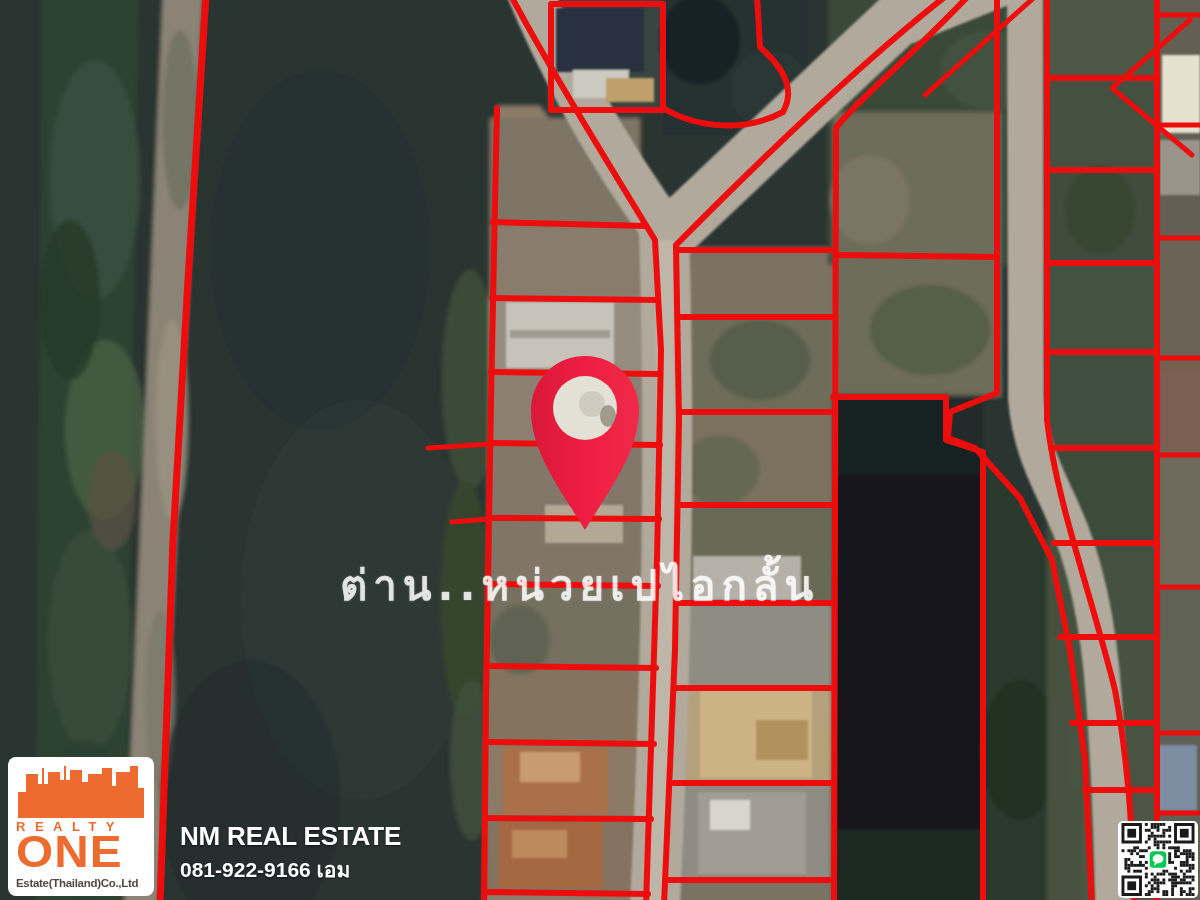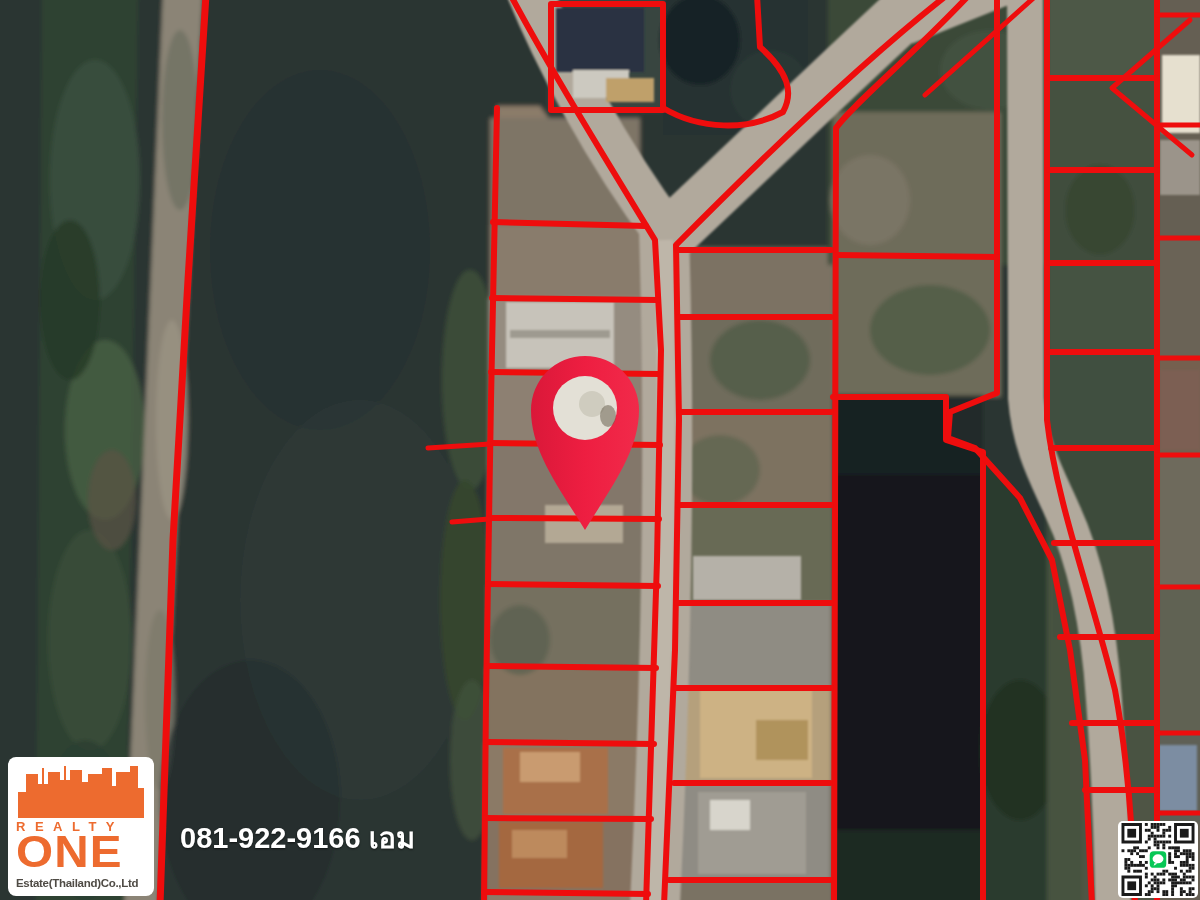--- a/index.html
+++ b/index.html
@@ -20,21 +20,21 @@
   .logo-realty{font-size:13px;font-weight:700;letter-spacing:9.5px;
                color:#ed6b2f;line-height:15px;margin-top:1px;white-space:nowrap;}
   .logo-one{font-size:45px;font-weight:900;letter-spacing:1px;color:#ed6b2f;
             line-height:40px;margin-top:-2px;transform:scaleX(1.06);transform-origin:left;}
   .logo-company{font-size:11.5px;font-weight:700;letter-spacing:-0.3px;color:#4f4b45;
                 line-height:14px;margin-top:4px;border-bottom:2px solid #9a9a96;
                 padding-bottom:18px;white-space:nowrap;}
   .brand-text{position:absolute;left:180px;top:820px;color:#ffffff;
               text-shadow:0 1px 2px rgba(0,0,0,0.6);}
   .agency-name{font-size:26px;font-weight:700;letter-spacing:-0.2px;line-height:32px;}
-  .phone-line{font-size:29px;font-weight:700;letter-spacing:0px;line-height:36px;}
+  .phone-line{font-size:21px;font-weight:700;letter-spacing:0px;line-height:36px;}
   .qr-box{position:absolute;left:1118px;top:821px;width:80px;height:77px;
           background:#ffffff;border-radius:5px;}
   .qr-box svg{position:absolute;left:3px;top:2px;}
 </style>
 </head>
 <body>
 
 <div class="screen">
 
   <svg class="map-svg" viewBox="0 0 1200 900" xmlns="http://www.w3.org/2000/svg">
@@ -228,20 +228,21 @@
       <path d="M1157,455 L1205,455" stroke-width="5"></path>
       <path d="M1157,587 L1205,587" stroke-width="5"></path>
       <path d="M1157,733 L1205,733" stroke-width="5"></path>
       <path d="M1157,813 L1205,813" stroke-width="5"></path>
 
       <path d="M1190,20 L1112,88 L1192,155" stroke-width="5"></path>
       <path d="M1038,-6 L925,95" stroke-width="5"></path>
     </g>
   </svg>
 
+  <div class="watermark">ต่าน..หน่วยเปไอกลั้น</div>
 
   <svg class="pin" viewBox="0 0 134 192" xmlns="http://www.w3.org/2000/svg">
     <path d="M67,186 C40,142 13,107 13,66 A54,54 0 1 1 121,66 C121,107 94,142 67,186 Z" fill="url(#pinGrad2)"></path>
     <defs>
       <linearGradient id="pinGrad2" x1="0" y1="0" x2="1" y2="0">
         <stop offset="0" stop-color="#da1839"></stop>
         <stop offset="0.5" stop-color="#ee1e41"></stop>
         <stop offset="1" stop-color="#f12a4a"></stop>
       </linearGradient>
     </defs>
@@ -255,20 +256,21 @@
       <path fill="#ed6b2f" d="M2,56 L2,30 L10,30 L10,12 L22,12 L22,22 L26,22 L26,6 L28,6 L28,22 L32,22
         L32,10 L44,10 L44,18 L48,18 L48,4 L50,4 L50,18 L54,18 L54,8 L66,8 L66,20 L72,20 L72,12
         L86,12 L86,6 L96,6 L96,24 L100,24 L100,10 L114,10 L114,4 L122,4 L122,26 L128,26 L128,56 Z"></path>
     </svg>
     <div class="logo-realty">REALTY</div>
     <div class="logo-one">ONE</div>
     <div class="logo-company">Estate(Thailand)Co.,Ltd</div>
   </div>
 
   <div class="brand-text">
+    <div class="agency-name">NM REAL ESTATE</div>
     <div class="phone-line">081-922-9166 เอม</div>
   </div>
 
   <div class="qr-box">
     <svg id="qr-svg" width="74" height="73" viewBox="0 0 75 75" xmlns="http://www.w3.org/2000/svg">
       <g id="qr-modules" fill="#1a1a1a">
           <rect x="24" y="0" width="3" height="3"></rect>
           <rect x="30" y="0" width="3" height="3"></rect>
           <rect x="33" y="0" width="3" height="3"></rect>
           <rect x="36" y="0" width="3" height="3"></rect>

